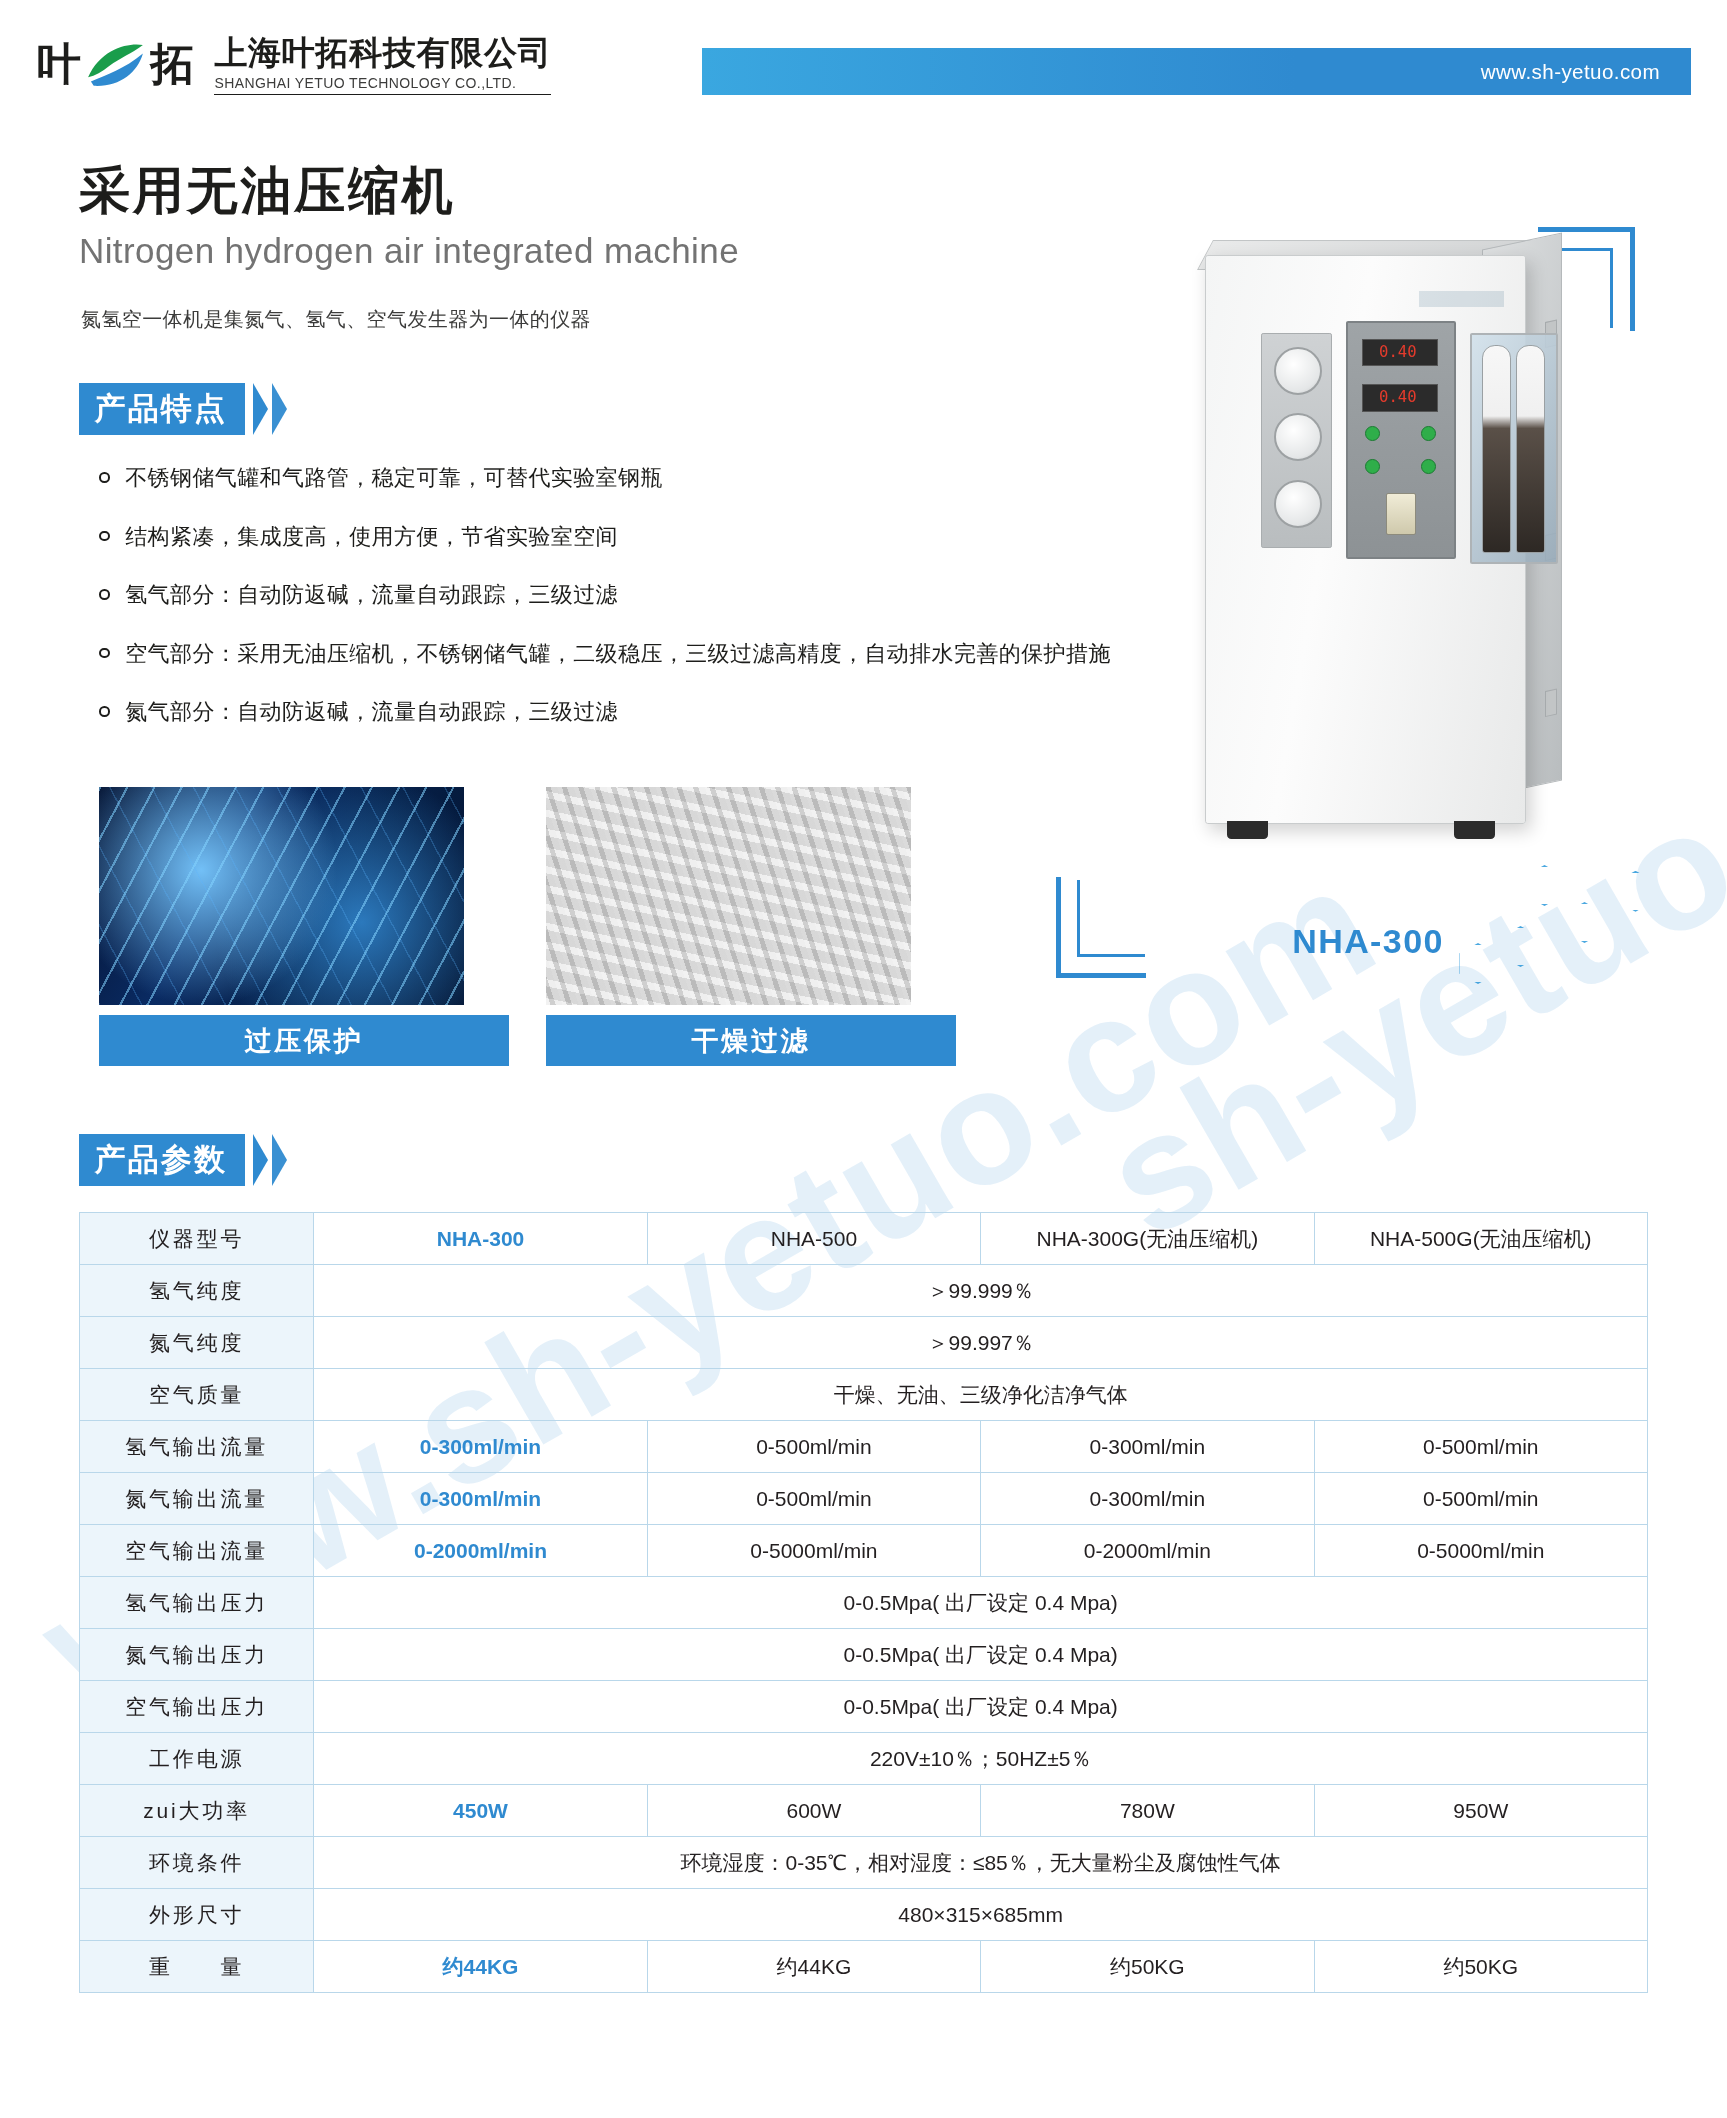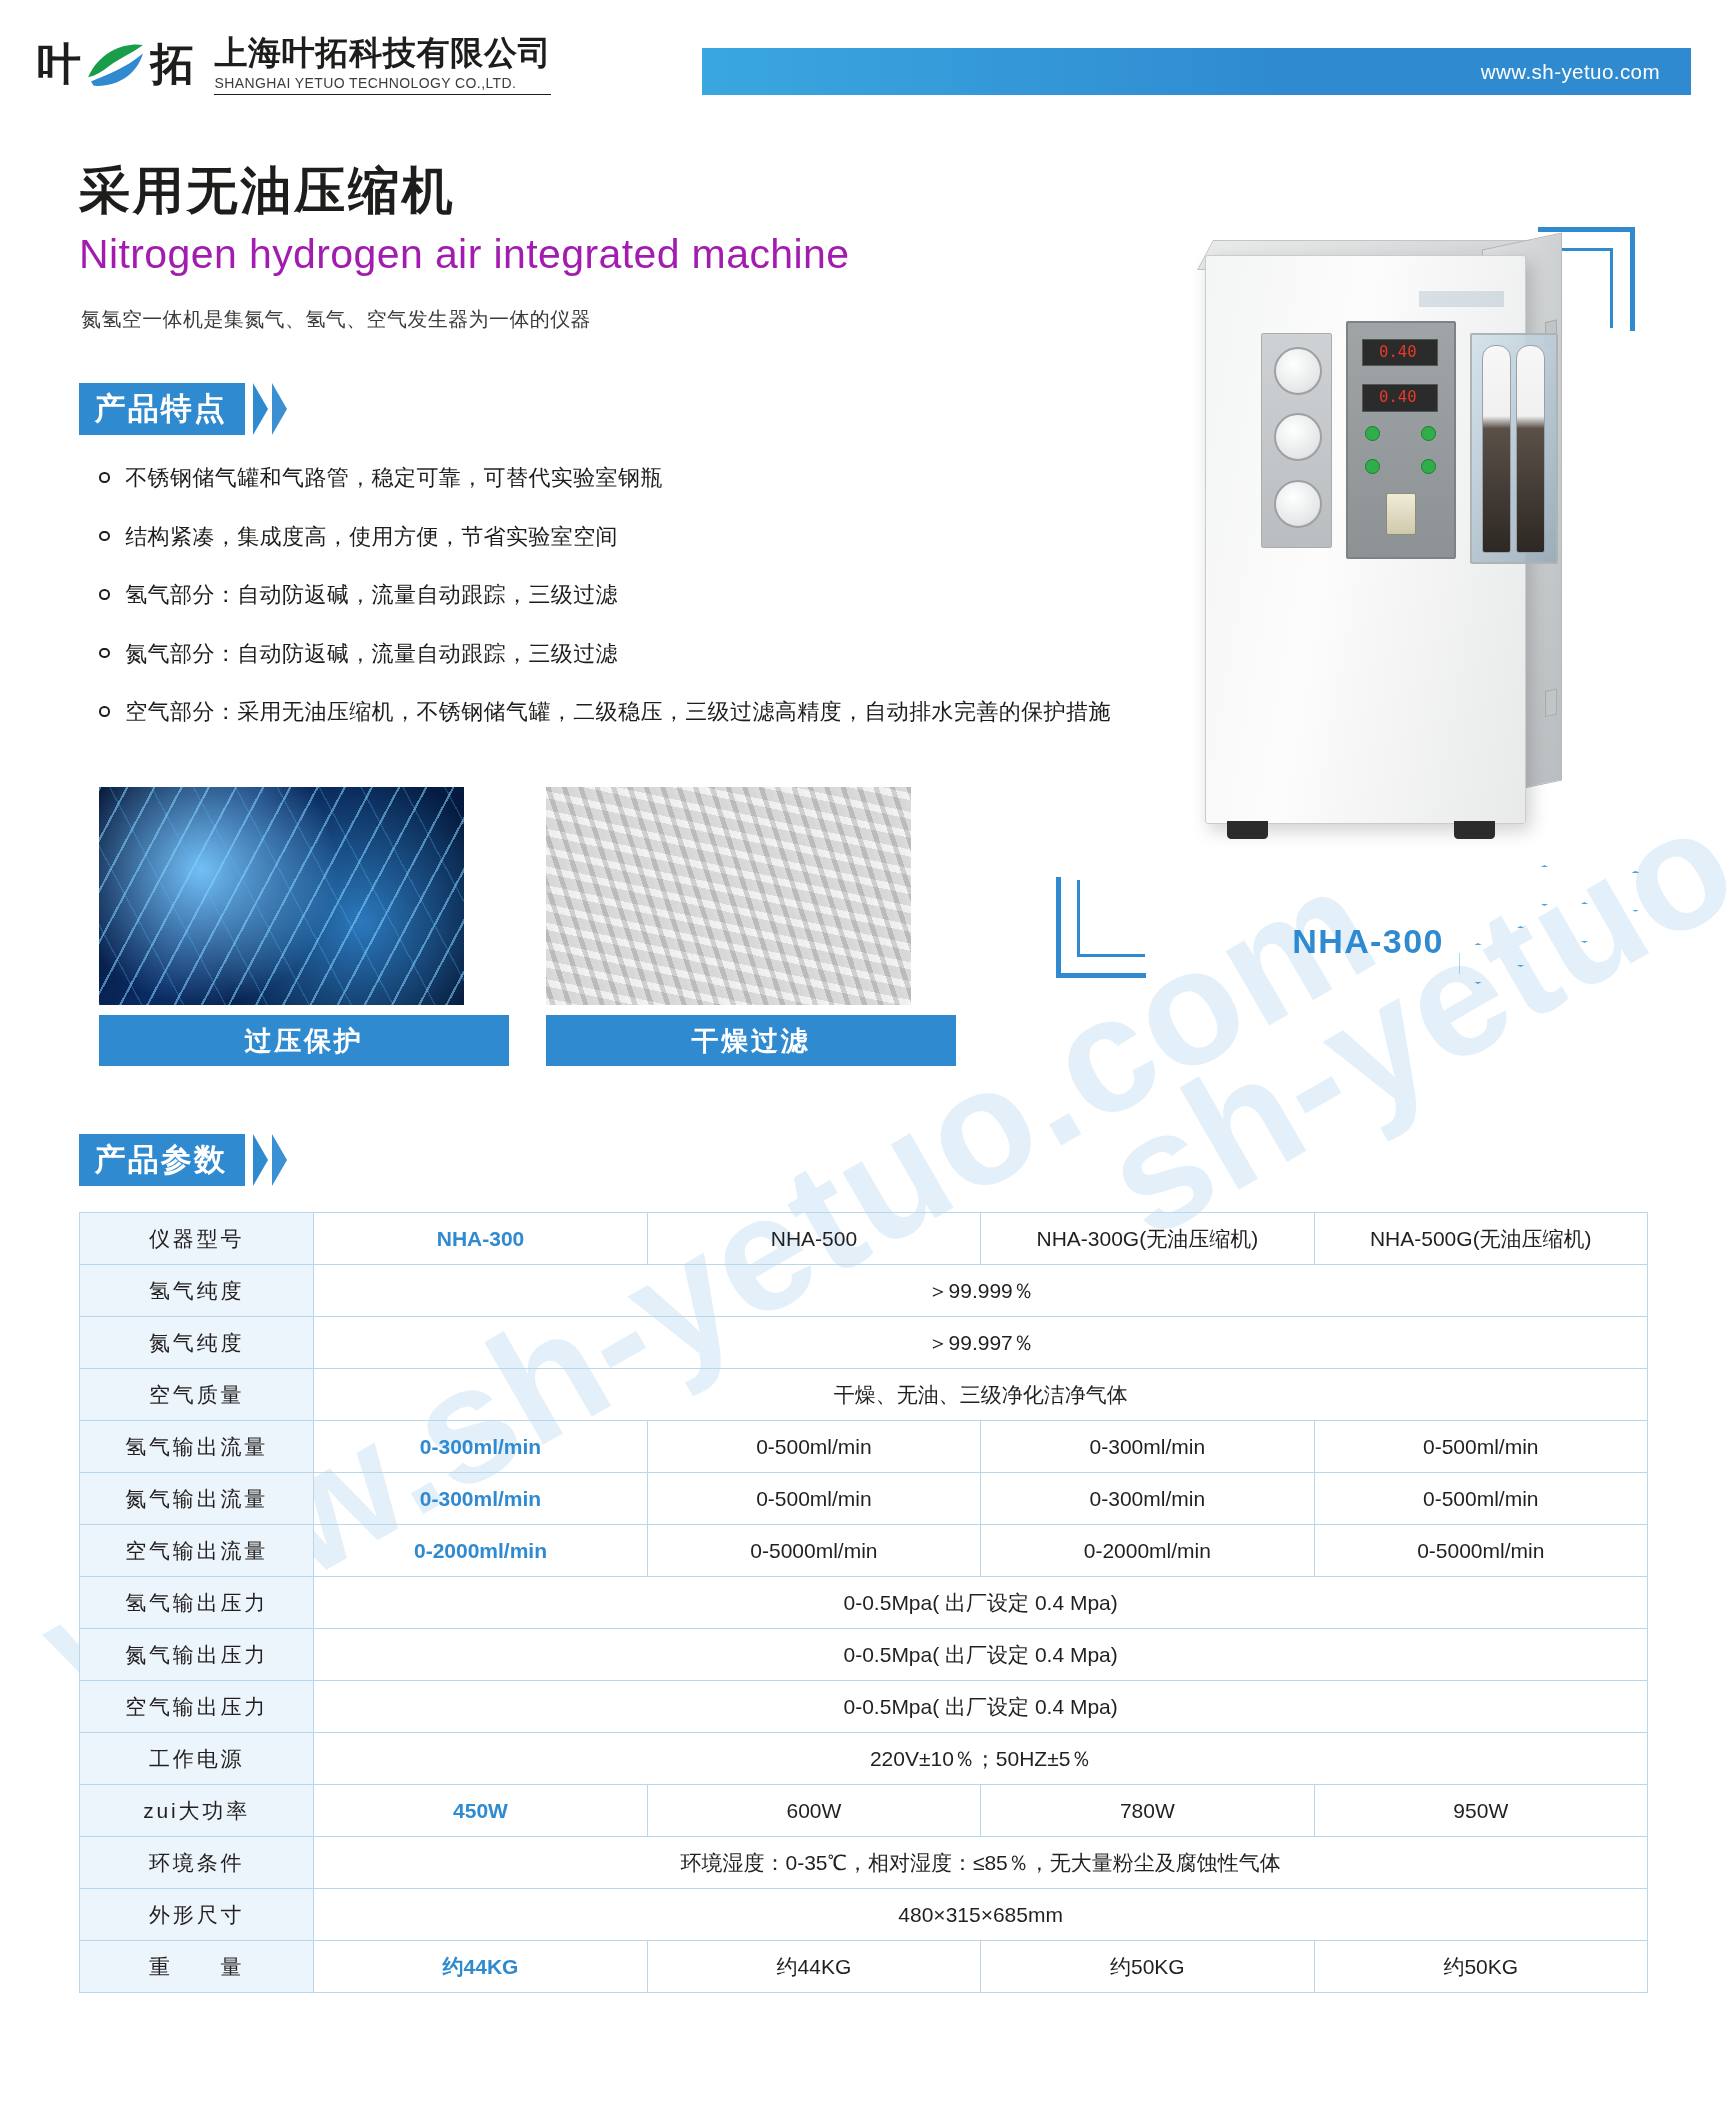--- a/index.html
+++ b/index.html
@@ -113,22 +113,22 @@
     position: absolute;
     left: 79px; top: 157px;
     font-size: 51px;
     font-weight: bold;
     letter-spacing: 2.8px;
     color: #1d1d1b;
   }
   .title-en {
     position: absolute;
     left: 79px; top: 231px;
-    font-size: 41px;
-    color: #a21caf;
+    font-size: 35px;
+    color: #737373;
     font-weight: 300;
     letter-spacing: 0.4px;
   }
   .subtitle {
     position: absolute;
     left: 81px; top: 306px;
     font-size: 20px;
     color: #3c3c3b;
     letter-spacing: 0.4px;
   }
@@ -518,25 +518,25 @@
   <div class="feature-item">
     <span class="bullet"></span>
     <span class="feature-text">结构紧凑，集成度高，使用方便，节省实验室空间</span>
   </div>
   <div class="feature-item">
     <span class="bullet"></span>
     <span class="feature-text">氢气部分：自动防返碱，流量自动跟踪，三级过滤</span>
   </div>
   <div class="feature-item">
     <span class="bullet"></span>
-    <span class="feature-text">氮气部分：自动防返碱，流量自动跟踪，三级过滤</span>
+    <span class="feature-text">空气部分：采用无油压缩机，不锈钢储气罐，二级稳压，三级过滤高精度，自动排水完善的保护措施</span>
   </div>
   <div class="feature-item">
     <span class="bullet"></span>
-    <span class="feature-text">空气部分：采用无油压缩机，不锈钢储气罐，二级稳压，三级过滤高精度，自动排水完善的保护措施</span>
+    <span class="feature-text">氮气部分：自动防返碱，流量自动跟踪，三级过滤</span>
   </div>
 </div>
 
 <div class="thumb" id="thumb-1">
   <div class="img img-blue"></div>
   <div class="cap">过压保护</div>
 </div>
 <div class="thumb" id="thumb-2">
   <div class="img img-gray"></div>
   <div class="cap">干燥过滤</div>

